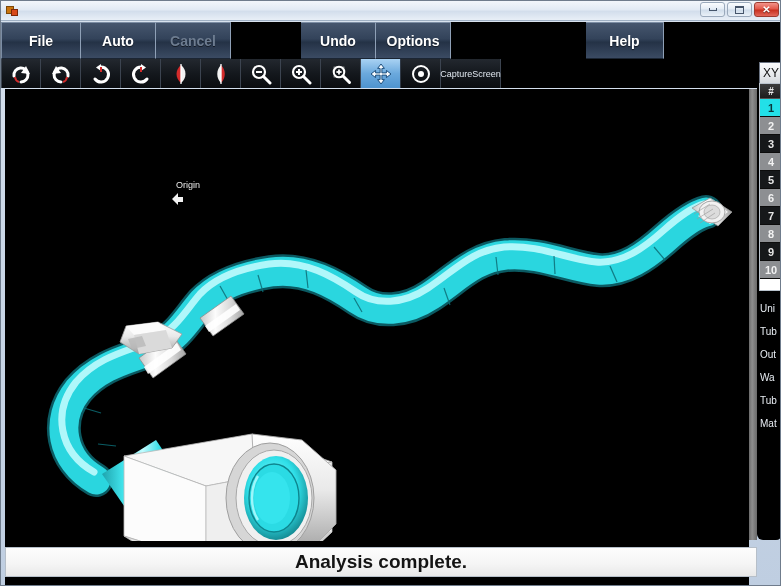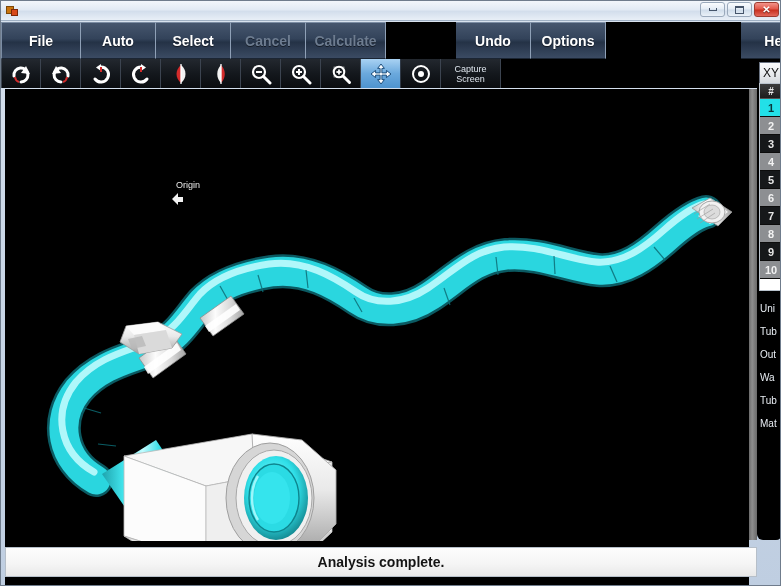--- a/index.html
+++ b/index.html
@@ -90,21 +90,20 @@
     background:linear-gradient(180deg,#23282f 0%,#14181d 50%,#0a0c0f 100%);
     cursor:default;
   }
   .tbtn.first{border-left:1px solid #3c4450;}
   .tbtn.active{
     background:linear-gradient(180deg,#a9d2f3 0%,#6ba9dd 50%,#4e93cf 100%);
     border-right:1px solid #2f3947;
   }
   .tbtn.capture{
     width:60px;color:#dfe6ee;font-size:9px;line-height:10px;text-align:center;
-    flex-direction:column;
   }
   .tfill{flex:1;background:#000;}
   .ticon{display:block;}
 
   
   .viewport{
     position:absolute;left:4px;top:88px;width:744px;height:521px;
     background:#000;
     overflow:hidden;
     box-sizing:border-box;
@@ -170,21 +169,21 @@
   }
 
   
   .statusbar{
     position:absolute;left:4px;top:546px;width:752px;height:30px;
     background:linear-gradient(180deg,#fdfdfd 0%,#f4f4f4 60%,#e8e8e8 100%);
     border:1px solid #b6bfc9;
     box-sizing:border-box;
     display:flex;align-items:center;justify-content:center;
   }
-  .status-text{font-size:14px;font-weight:bold;color:#141414;}
+  .status-text{font-size:19px;font-weight:bold;color:#141414;}
 </style>
 </head>
 <body>
 
 <div class="app">
 
   <div class="titlebar">
     <div class="tb-icon">
         <i class="a"></i>
         <i class="b"></i>
@@ -202,28 +201,22 @@
     </div>
   </div>
 
   <div class="menubar" id="menubar">
       <div class="mbtn first" style="width: 80px; flex: 0 0 80px;">
         <span>File</span>
       </div>
       <div class="mbtn" style="width: 75px; flex: 0 0 75px;">
         <span>Auto</span>
       </div>
-      <div class="mbtn" style="width: 75px; flex: 0 0 75px;">
-        <span>Select</span>
-      </div>
       <div class="mbtn disabled" style="width: 75px; flex: 0 0 75px;">
         <span>Cancel</span>
-      </div>
-      <div class="mbtn disabled" style="width: 80px; flex: 0 0 80px;">
-        <span>Calculate</span>
       </div>
       <div class="mgap" style="width: 70px; flex: 0 0 70px;"></div>
       <div class="mbtn" style="width: 75px; flex: 0 0 75px;">
         <span>Undo</span>
       </div>
       <div class="mbtn" style="width: 75px; flex: 0 0 75px; justify-content: center;">
         <span>Options</span>
       </div>
       <div class="mgap" style="width: 135px; flex: 0 0 135px;"></div>
       <div class="mbtn" style="width: 78px; flex: 0 0 78px;">

